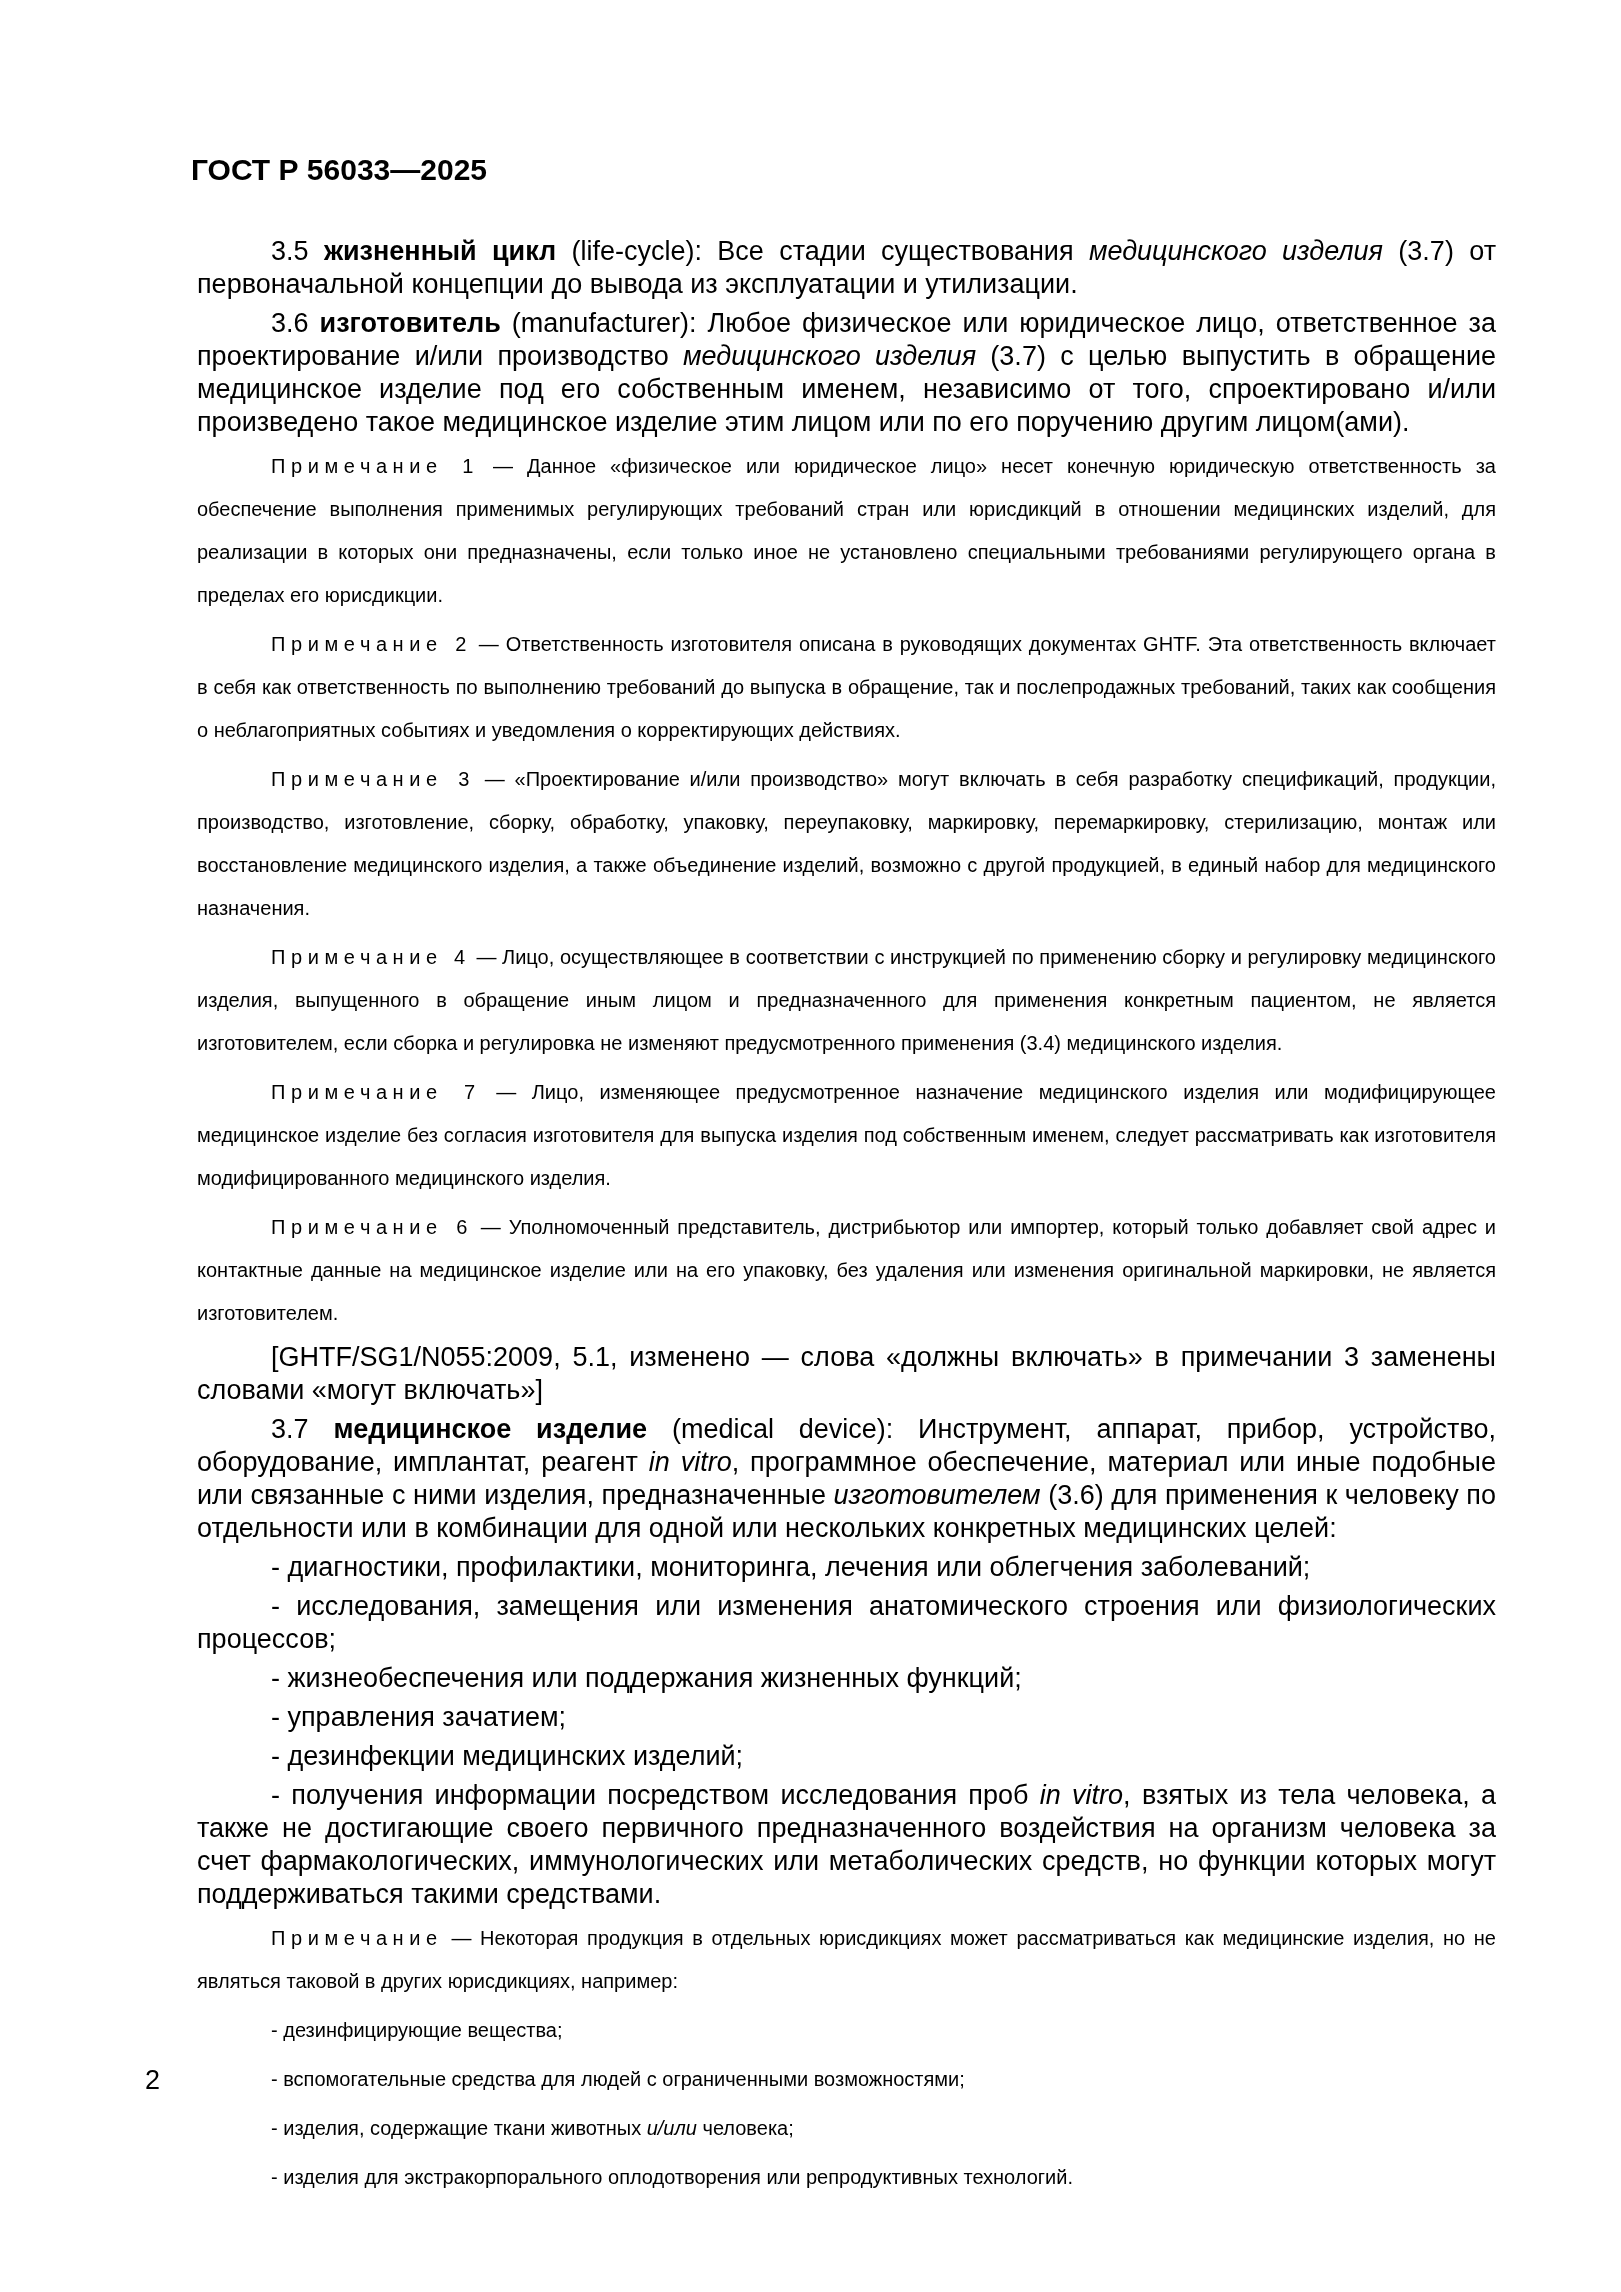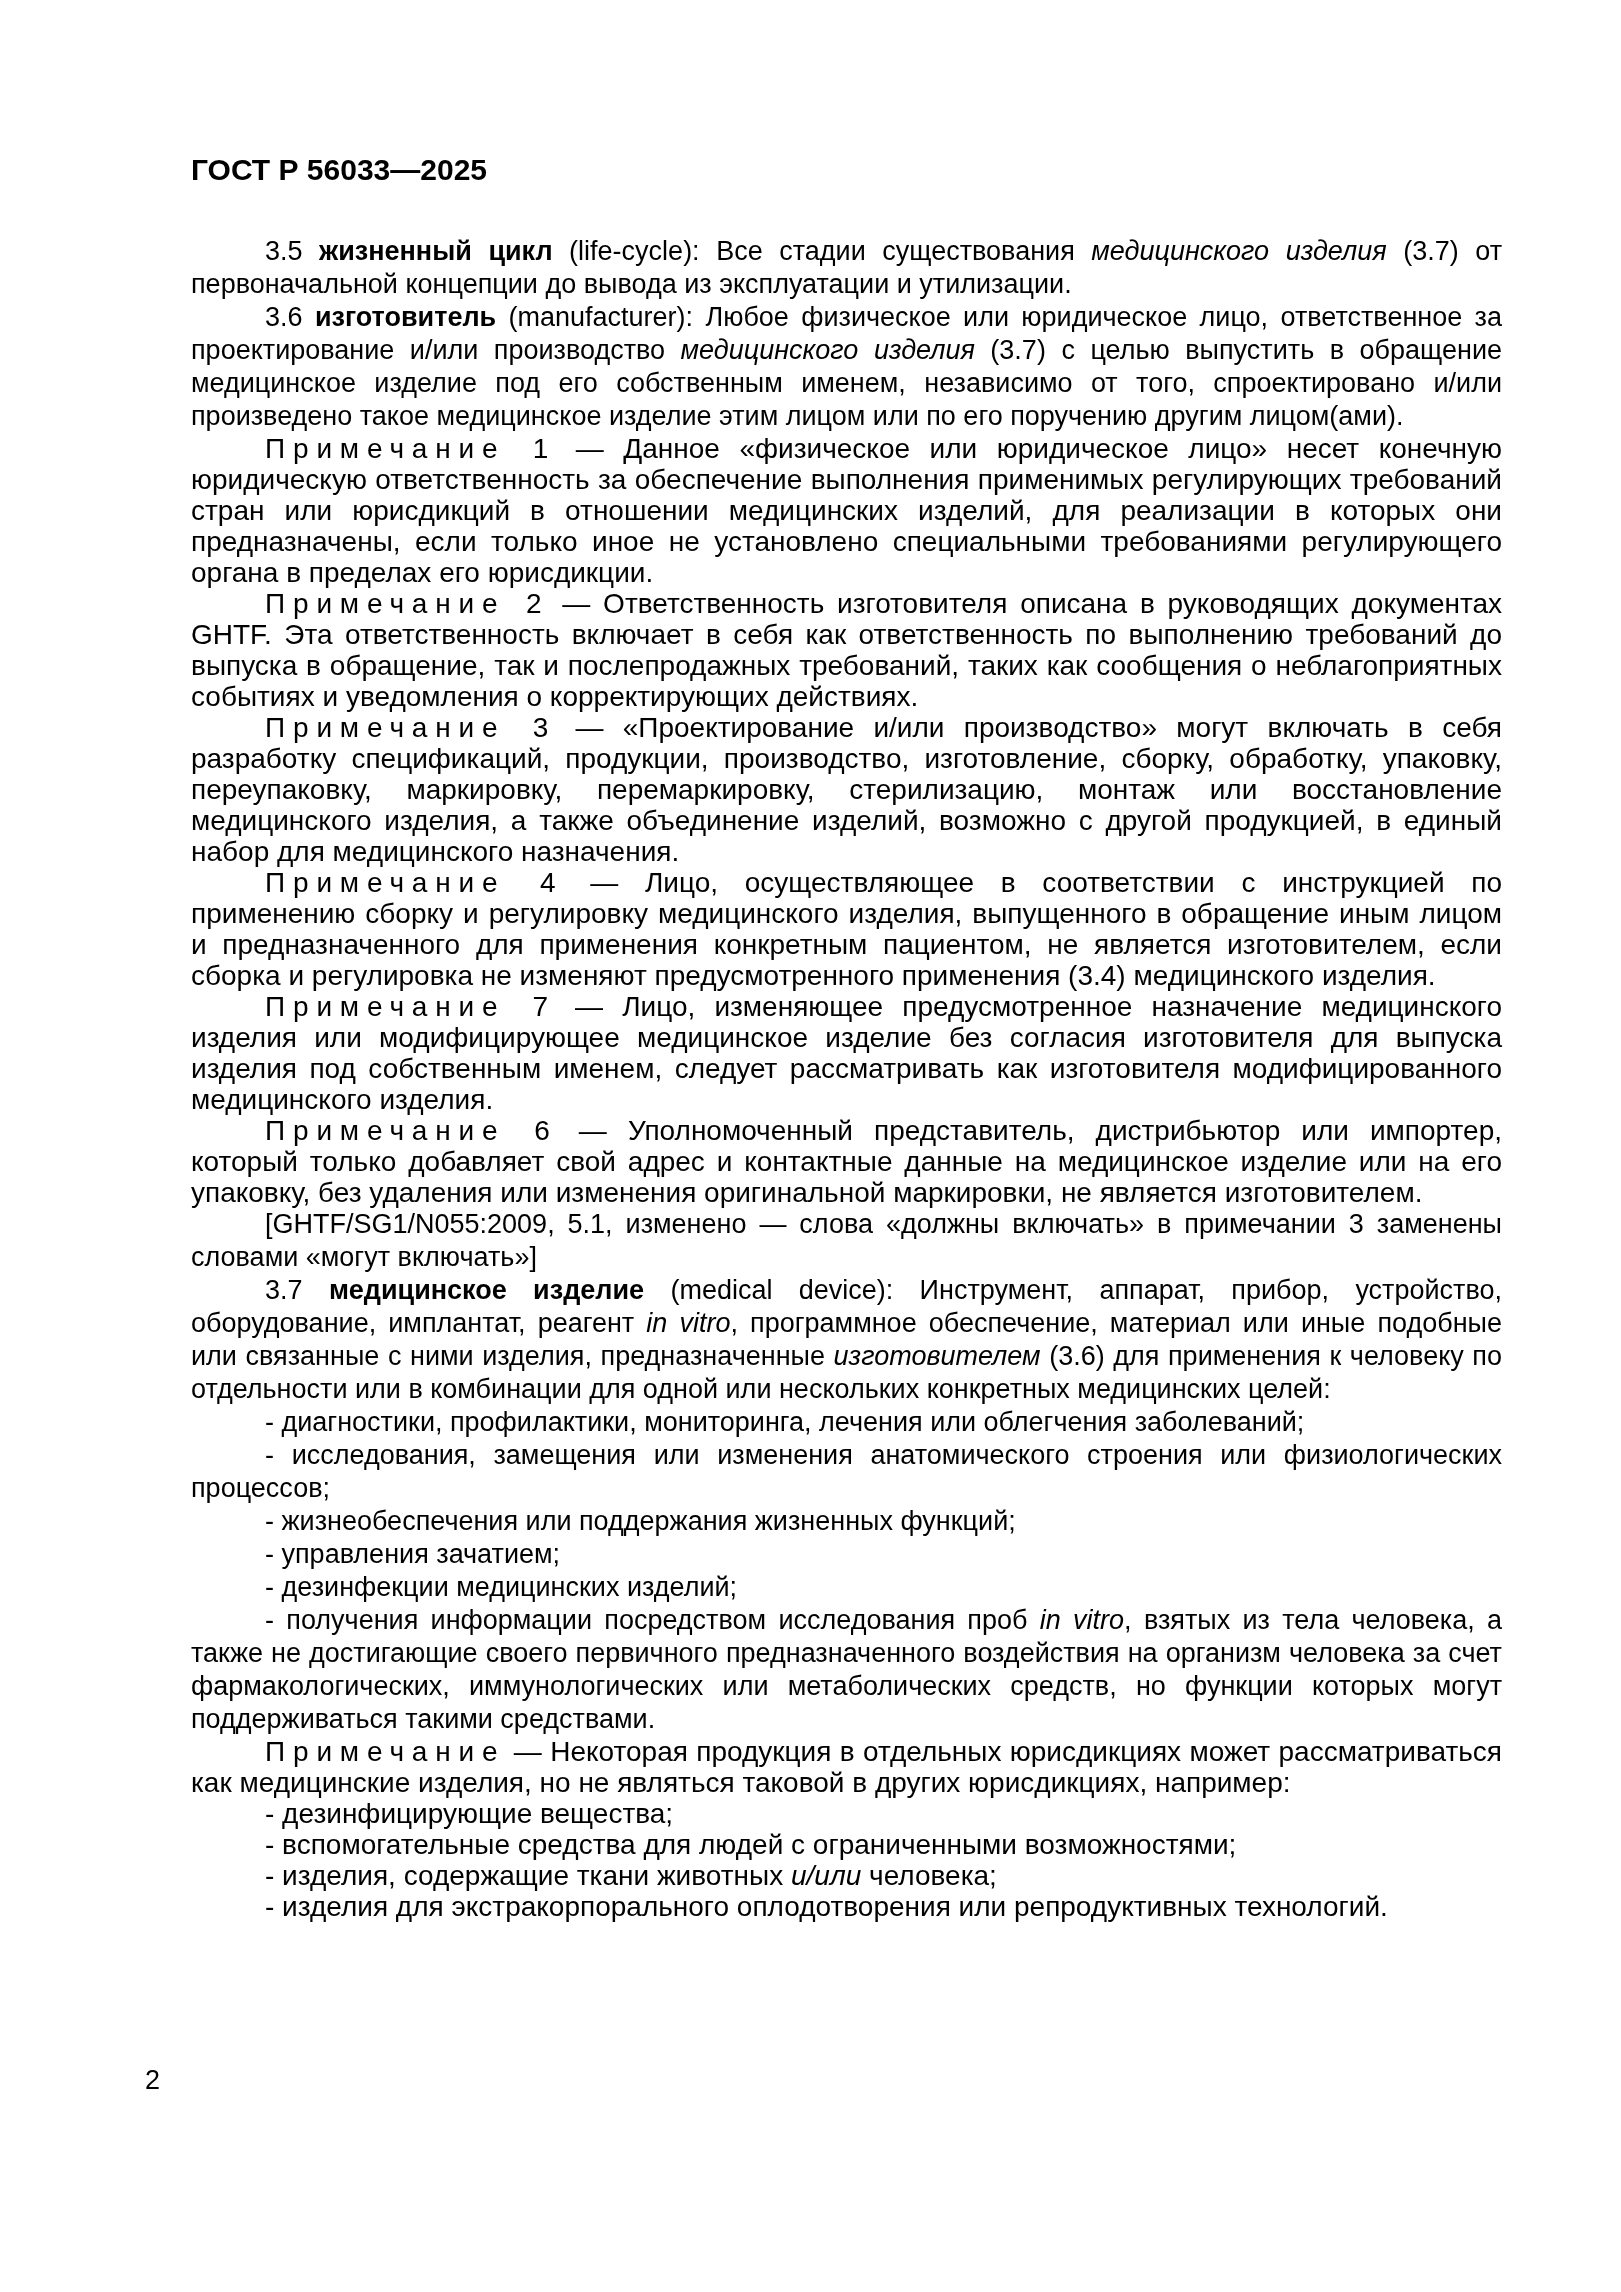--- a/index.html
+++ b/index.html
@@ -24,33 +24,33 @@
     width: 1311px;
   }
   .doc-code {
     font-size: 30px;
     font-weight: bold;
     line-height: 33px;
     margin: 0 0 49px 0;
     text-align: left;
   }
   .doc-body p {
-    margin: 0;
+    margin: 6px;
     text-align: justify;
     text-indent: 74px;
   }
   
   .term, .item, .ref {
     font-size: 27px;
     line-height: 33px;
   }
   
   .note, .note-item {
-    font-size: 28px;
-    line-height: 31px;
+    font-size: 20px;
+    line-height: 43px;
   }
   .note {
     margin: 6.9px 0 4.9px 0;
   }
   .ref {
     margin-top: 15.7px;
   }
   .b { font-weight: bold; }
   .i { font-style: italic; }
   .sp { letter-spacing: 0.28em; }

